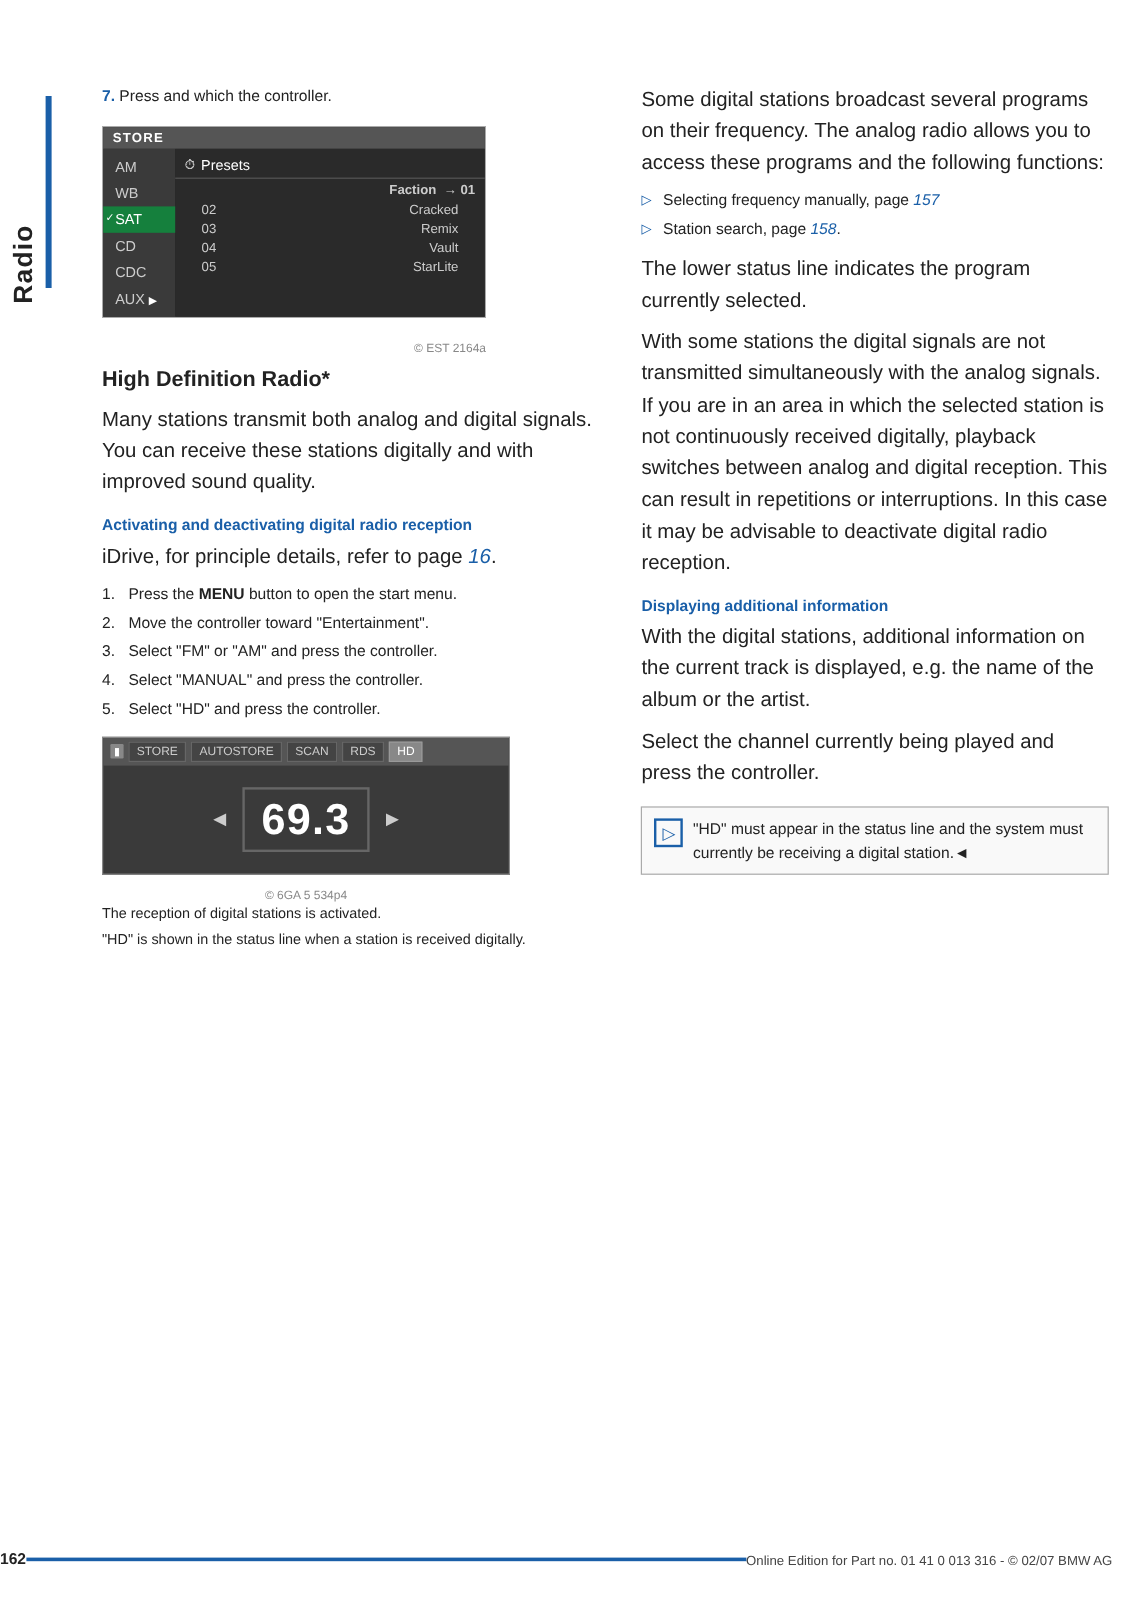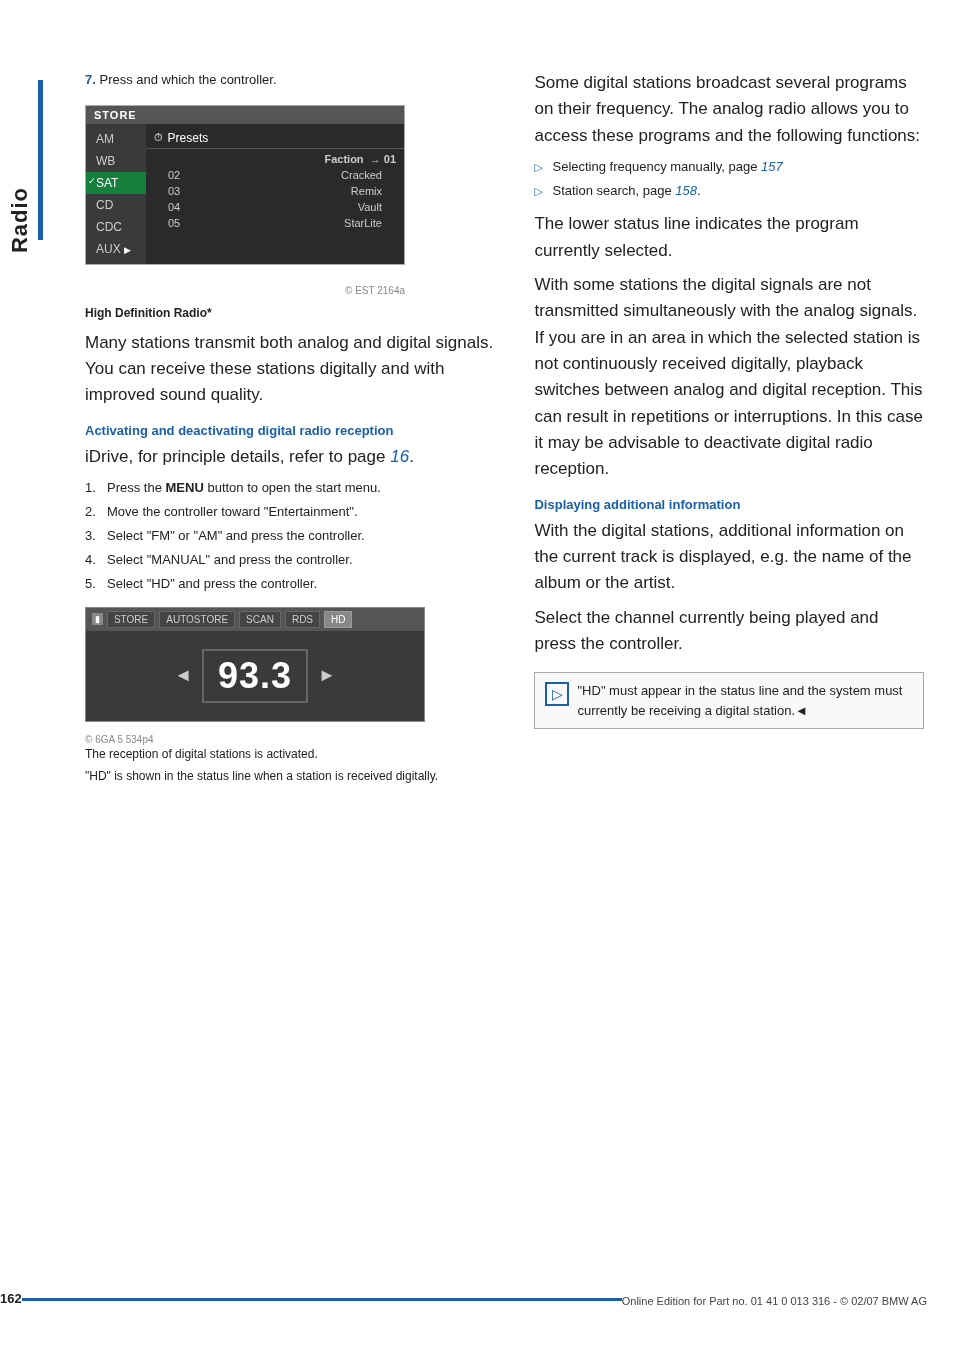--- a/index.html
+++ b/index.html
@@ -152,21 +152,21 @@
       display: flex;
       justify-content: flex-end;
       padding: 2px 8px 2px 0;
       color: #ccc;
       font-size: 11px;
       font-weight: bold;
     }
 
     
     .section-title {
-      font-size: 12px;
+      font-size: 18px;
       font-weight: bold;
       color: #222;
       margin-bottom: 10px;
       margin-top: 10px;
     }
 
     
     .subsection-heading {
       font-size: 13px;
       font-weight: bold;
@@ -353,21 +353,21 @@
     
     .img-note {
       font-size: 10px;
       color: #888;
       text-align: right;
       width: 320px;
     }
     .img-note2 {
       font-size: 10px;
       color: #888;
-      text-align: left;
+      text-align: center;
       width: 340px;
     }
   </style>
 </head>
 <body>
 
 <div class="page-container">
 
   <div class="blue-bar"></div>
 
@@ -459,21 +459,21 @@
         <div class="hd-top-bar">
           <div class="hd-icon">▮</div>
           <div class="hd-tab">STORE</div>
           <div class="hd-tab">AUTOSTORE</div>
           <div class="hd-tab">SCAN</div>
           <div class="hd-tab">RDS</div>
           <div class="hd-tab active">HD</div>
         </div>
         <div class="hd-main">
           <span class="hd-arrow">◄</span>
-          <span class="hd-freq">93.3</span>
+          <span class="hd-freq">69.3</span>
           <span class="hd-arrow">►</span>
         </div>
       </div>
       <div class="img-note2">© 6GA 5 534p4</div>
 
       <p class="hd-caption">The reception of digital stations is activated.</p>
       <p class="hd-caption">"HD" is shown in the status line when a station is received digitally.</p>
 
     </div>
 

